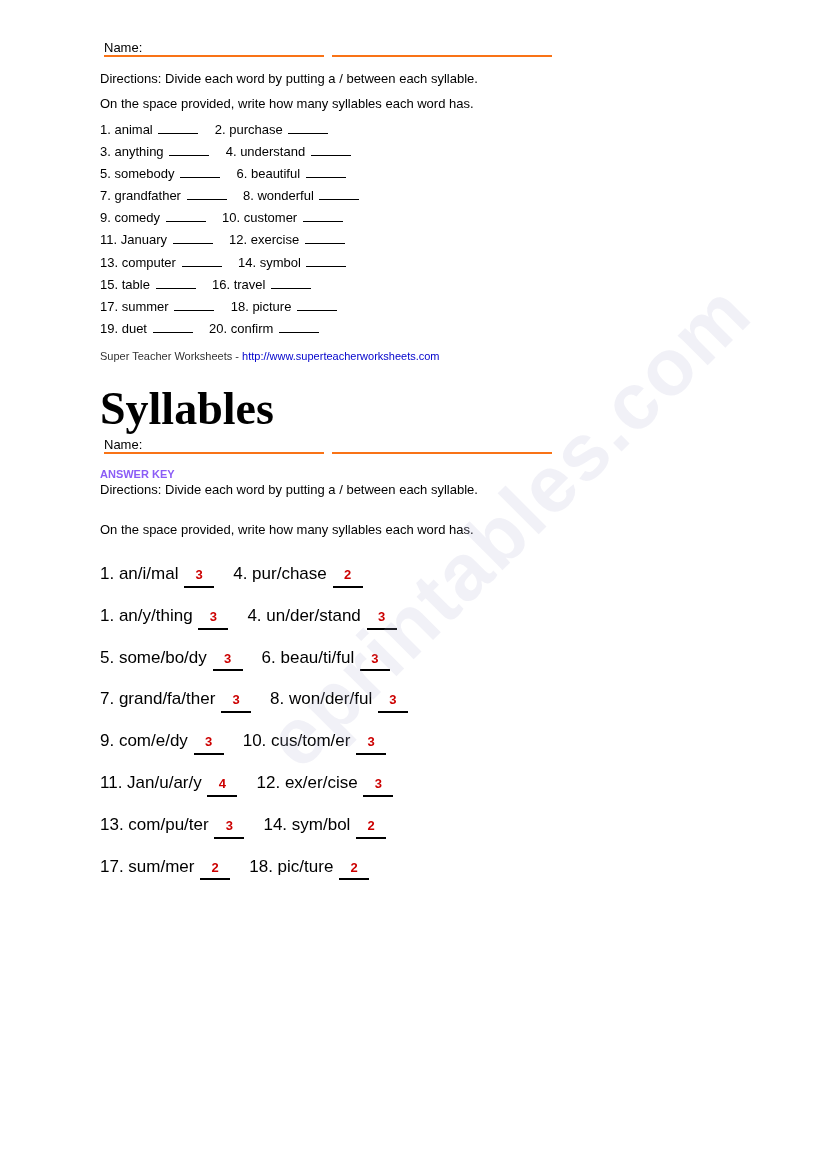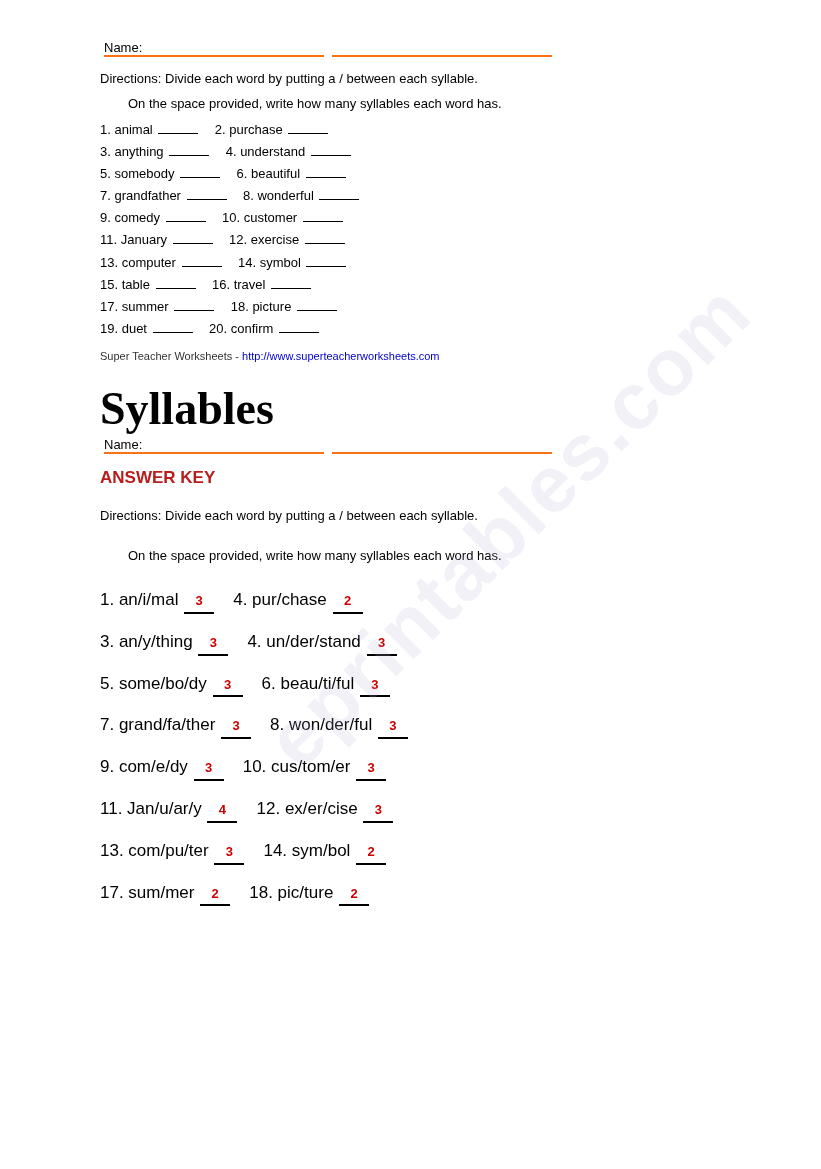--- a/index.html
+++ b/index.html
@@ -32,21 +32,20 @@
       margin-left: 4px;
     }
     .directions {
       font-weight: normal;
       font-size: 13px;
       margin-bottom: 10px;
     }
     .subtitle {
       font-size: 13px;
       margin-bottom: 8px;
-      margin-left: 28px;
     }
     .word-list {
       font-size: 13px;
       line-height: 1.7;
       margin-bottom: 10px;
     }
     .blank {
       display: inline-block;
       border-bottom: 1px solid #000;
       width: 40px;
@@ -62,24 +61,24 @@
       text-decoration: none;
     }
     .section-title {
       font-size: 46px;
       font-weight: bold;
       font-family: Liberation Serif, serif;
       margin-bottom: 2px;
       margin-top: 10px;
     }
     .answer-key {
-      color: #b91c1c;
-      font-weight: bold;
-      font-size: 17px;
-      margin-bottom: 20px;
+      color: #8b5cf6;
+      font-weight: bold;
+      font-size: 11px;
+      margin-bottom: 2px;
     }
     .answer-row {
       font-size: 13px;
       margin-bottom: 14px;
       line-height: 1.6;
     }
     .ans-num {
       font-size: 17px;
     }
     .ans-blank {
@@ -187,21 +186,21 @@
     <br>
 
     
     <div class="answer-row">
       <span class="ans-num">1. an/i/mal </span><span class="ans-blank">3</span>
       &nbsp;&nbsp;&nbsp;
       <span class="ans-num">4. pur/chase </span><span class="ans-blank">2</span>
     </div>
 
     <div class="answer-row">
-      <span class="ans-num">3. an/y/thing </span><span class="ans-blank">3</span>
+      <span class="ans-num">1. an/y/thing </span><span class="ans-blank">3</span>
       &nbsp;&nbsp;&nbsp;
       <span class="ans-num">4. un/der/stand </span><span class="ans-blank">3</span>
     </div>
 
     <div class="answer-row">
       <span class="ans-num">5. some/bo/dy </span><span class="ans-blank">3</span>
       &nbsp;&nbsp;&nbsp;
       <span class="ans-num">6. beau/ti/ful </span><span class="ans-blank">3</span>
     </div>
 

